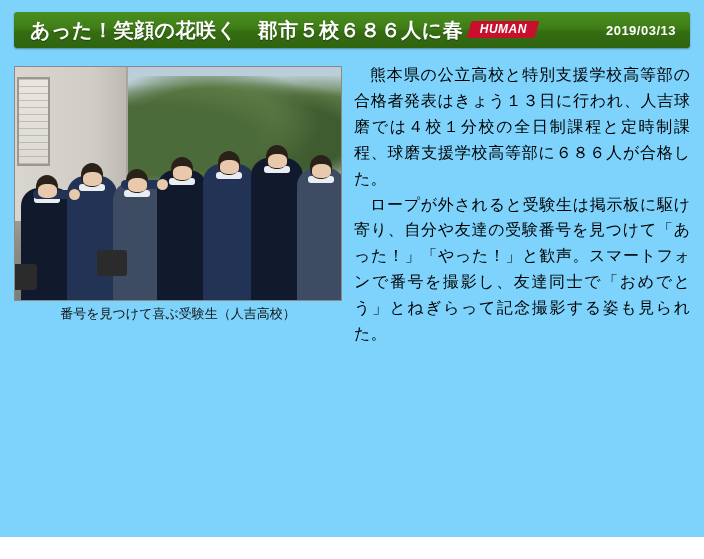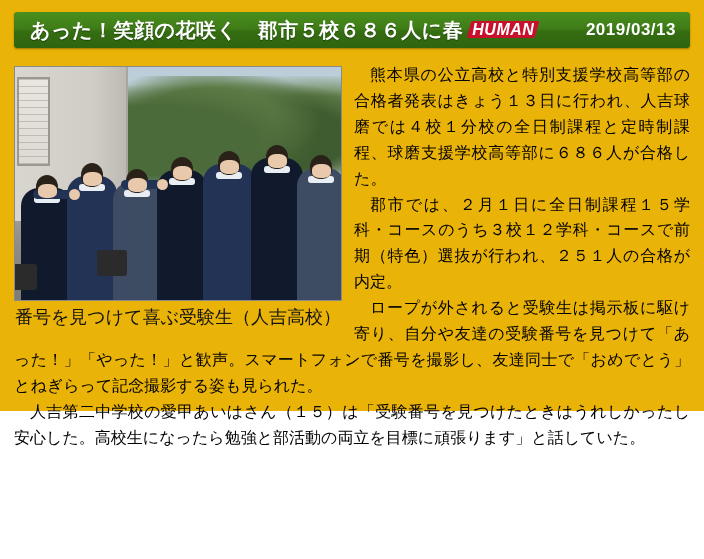--- a/index.html
+++ b/index.html
@@ -9,22 +9,22 @@
   body {
     width: 704px;
     height: 559px;
     background: #ffffff;
     font-family: "Liberation Sans", sans-serif;
     overflow: hidden;
   }
   .page {
     position: relative;
     width: 704px;
-    height: 411px;
-    background: #eab308;
+    height: 537px;
+    background: #7dd3fc;
   }
 
   
   .header {
     position: absolute;
     left: 14px;
     top: 12px;
     width: 676px;
     height: 36px;
     background: linear-gradient(to bottom, #4a8f1e 0%, #3f7d17 45%, #356d11 55%, #2f6410 100%);
@@ -62,30 +62,30 @@
   }
   .header-logo .ribbon-text {
     position: absolute;
     left: 0;
     top: 3px;
     width: 68px;
     height: 17px;
     line-height: 17px;
     text-align: center;
     color: #ffffff;
-    font-size: 16px;
+    font-size: 12px;
     font-weight: bold;
     font-style: italic;
     letter-spacing: 0.5px;
   }
   .header-date {
     margin-left: auto;
     margin-right: 14px;
     color: #ffffff;
-    font-size: 17px;
+    font-size: 13px;
     font-weight: bold;
     letter-spacing: 0.5px;
     white-space: nowrap;
   }
 
   
   .content {
     position: absolute;
     left: 14px;
     top: 62px;
@@ -207,21 +207,21 @@
     height: 26px;
     background: #2b2b2b;
     border-radius: 3px;
     bottom: 10px;
   }
 
   .figure-caption {
     width: 328px;
     box-sizing: border-box;
     text-align: center;
-    font-size: 18px;
+    font-size: 13px;
     color: #111111;
     padding: 5px 0 2px 0;
     line-height: 1.3;
   }
 
   .article {
     font-size: 16px;
     line-height: 1.62;
     color: #000000;
     text-align: justify;
@@ -287,21 +287,19 @@
           <div class="stu g" style="left:282px; width:48px; height:132px;">
             <div class="collar"></div>
           </div>
         </div>
       </div>
       <div class="figure-caption">番号を見つけて喜ぶ受験生（人吉高校）</div>
     </div>
 
     <div class="article">
       <p class="lead">熊本県の公立高校と特別支援学校高等部の合格者発表はきょう１３日に行われ、人吉球磨では４校１分校の全日制課程と定時制課程、球磨支援学校高等部に６８６人が合格した。</p>
-      <p>郡市では、２月１日に全日制課程１５学科・コースのうち３校１２学科・コースで前期（特色）選抜が行われ、２５１人の合格が内定。</p>
       <p>ロープが外されると受験生は掲示板に駆け寄り、自分や友達の受験番号を見つけて「あった！」「やった！」と歓声。スマートフォンで番号を撮影し、友達同士で「おめでとう」とねぎらって記念撮影する姿も見られた。</p>
-      <p>人吉第二中学校の愛甲あいはさん（１５）は「受験番号を見つけたときはうれしかったし安心した。高校生になったら勉強と部活動の両立を目標に頑張ります」と話していた。</p>
     </div>
 
     <div class="clear"></div>
   </div>
 
 </div>
 
 </body></html>

